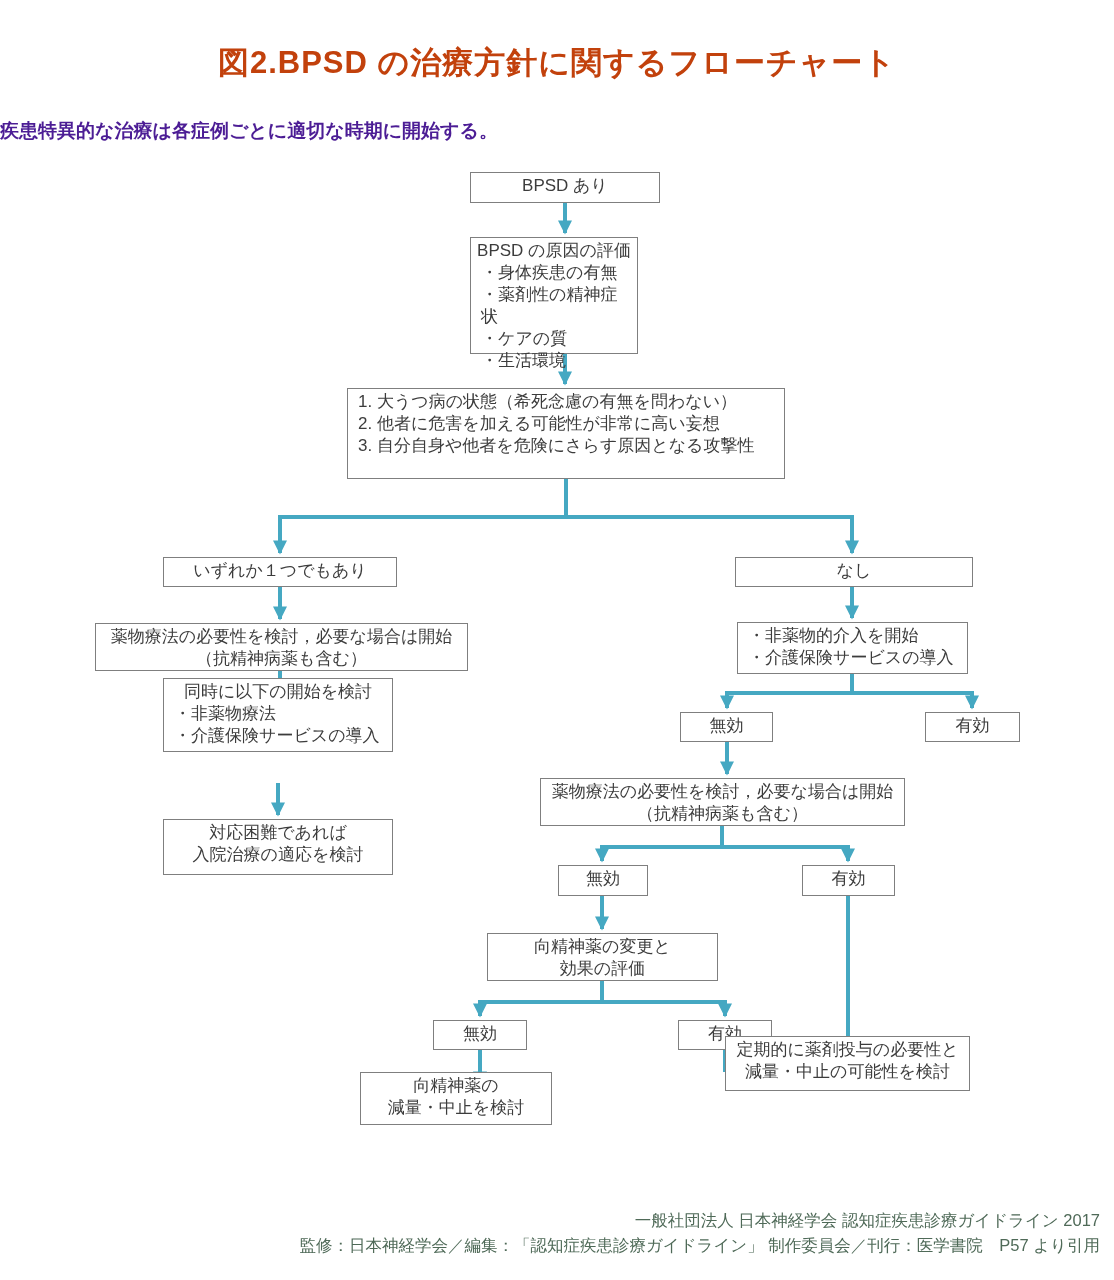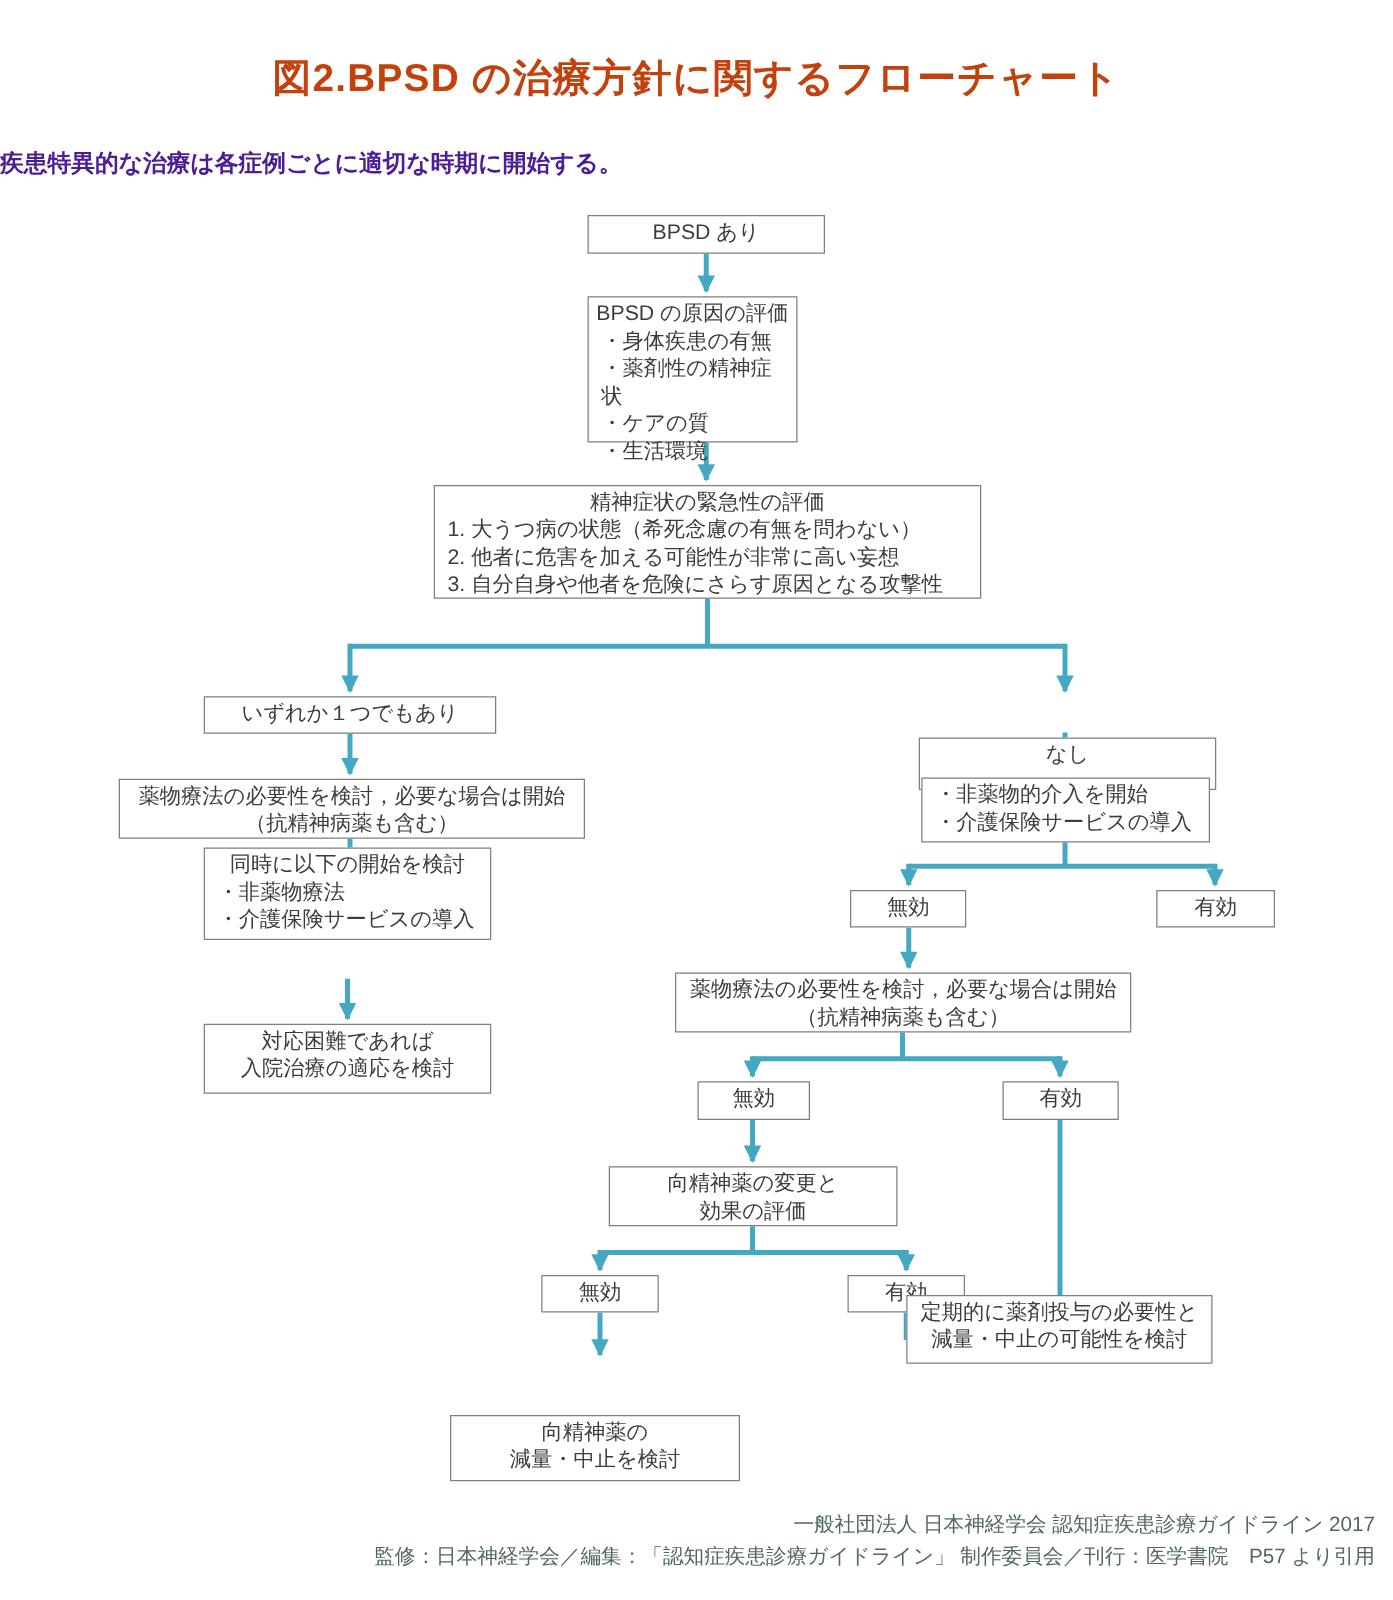--- a/index.html
+++ b/index.html
@@ -66,31 +66,30 @@
 
   <div class="node" style="left:470px;top:237px;width:168px;height:117px">
     <div class="t">BPSD の原因の評価</div>
     <div class="i">・身体疾患の有無</div>
     <div class="i">・薬剤性の精神症状</div>
     <div class="i">・ケアの質</div>
     <div class="i">・生活環境</div>
   </div>
 
   <div class="node" style="left:347px;top:388px;width:438px;height:91px">
-    <div class="t">精神症状の緊急性の評価</div>
     <div class="i">1. 大うつ病の状態（希死念慮の有無を問わない）</div>
     <div class="i">2. 他者に危害を加える可能性が非常に高い妄想</div>
     <div class="i">3. 自分自身や他者を危険にさらす原因となる攻撃性</div>
   </div>
 
   <div class="node center" style="left:163px;top:557px;width:234px;height:30px">
     <div>いずれか１つでもあり</div>
   </div>
 
-  <div class="node center" style="left:735px;top:590px;width:238px;height:42px">
+  <div class="node center" style="left:735px;top:557px;width:238px;height:30px">
     <div>なし</div>
   </div>
 
   <div class="node center" style="left:95px;top:623px;width:373px;height:48px">
     <div>薬物療法の必要性を検討，必要な場合は開始</div>
     <div>（抗精神病薬も含む）</div>
   </div>
 
   <div class="node" style="left:163px;top:678px;width:230px;height:74px">
     <div class="t">同時に以下の開始を検討</div>
@@ -135,21 +134,21 @@
   </div>
 
   <div class="node center" style="left:433px;top:1020px;width:94px;height:30px">
     <div>無効</div>
   </div>
 
   <div class="node center" style="left:678px;top:1020px;width:94px;height:30px">
     <div>有効</div>
   </div>
 
-  <div class="node center" style="left:360px;top:1132px;width:232px;height:53px">
+  <div class="node center" style="left:360px;top:1072px;width:192px;height:53px">
     <div>向精神薬の</div>
     <div>減量・中止を検討</div>
   </div>
 
   <div class="node center" style="left:725px;top:1036px;width:245px;height:55px">
     <div>定期的に薬剤投与の必要性と</div>
     <div>減量・中止の可能性を検討</div>
   </div>
 
   <div id="footer">

